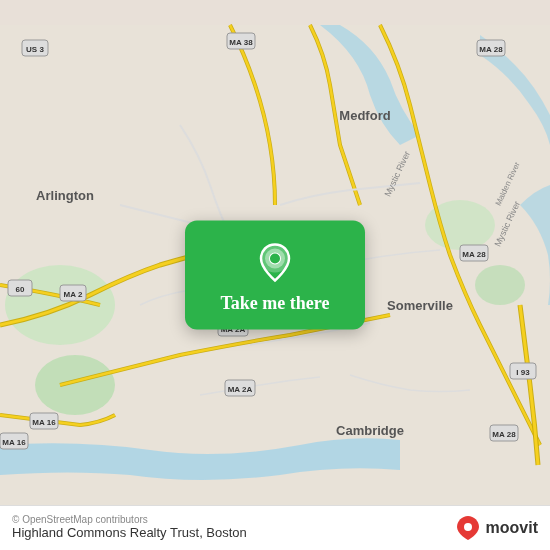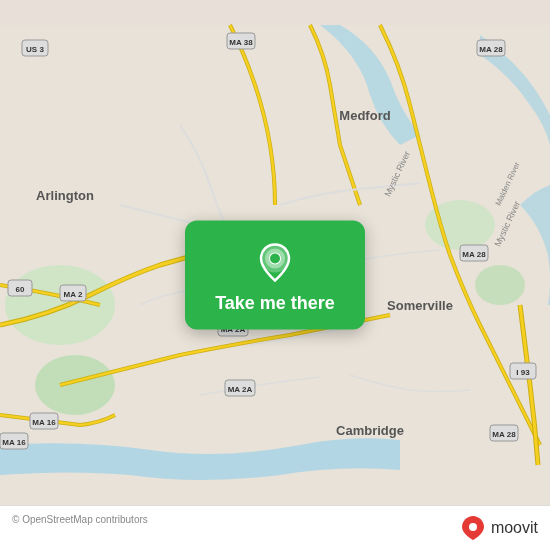--- a/index.html
+++ b/index.html
@@ -64,21 +64,21 @@
       gap: 4px;
     }
 
     .moovit-icon {
       width: 28px;
       height: 28px;
     }
 
     .moovit-text {
       font-size: 16px;
-      font-weight: normal;
+      font-weight: bold;
       color: #333;
     }
 
     
     #take-me-there-btn {
       position: absolute;
       top: 50%;
       left: 50%;
       transform: translate(-50%, -50%);
       z-index: 50;
@@ -92,20 +92,21 @@
       background: #2cb34a;
       border-radius: 12px;
       padding: 20px 30px 16px 30px;
       display: flex;
       flex-direction: column;
       align-items: center;
       gap: 8px;
       cursor: pointer;
       box-shadow: 0 4px 16px rgba(0,0,0,0.25);
       min-width: 180px;
+      font-family: Liberation Serif, serif;
     }
 
     .pin-icon {
       width: 44px;
       height: 44px;
     }
 
     .btn-label {
       color: #fff;
       font-size: 18px;
@@ -225,20 +226,21 @@
         <path d="M 22 4 C 14 4 8 10 8 18 C 8 28 22 40 22 40 C 22 40 36 28 36 18 C 36 10 30 4 22 4 Z" fill="none" stroke="white" stroke-width="2.5"></path>
         <circle cx="22" cy="18" r="5" fill="#2cb34a"></circle>
       </svg>
       <span class="btn-label">Take me there</span>
     </div>
   </div>
 
   <div id="bottom-bar">
     <div id="bottom-left">
       <span id="copyright-text">© OpenStreetMap contributors</span>
+      <span id="location-text">Highland Commons Realty Trust, Boston</span>
     </div>
     <div id="moovit-logo">
 
       <svg class="moovit-icon" viewBox="0 0 28 28" xmlns="http://www.w3.org/2000/svg">
         <path d="M 14 2 C 8 2 3 7 3 13 C 3 20 14 26 14 26 C 14 26 25 20 25 13 C 25 7 20 2 14 2 Z" fill="#e53935"></path>
         <circle cx="14" cy="13" r="4" fill="white"></circle>
       </svg>
       <span class="moovit-text">moovit</span>
     </div>
   </div>

